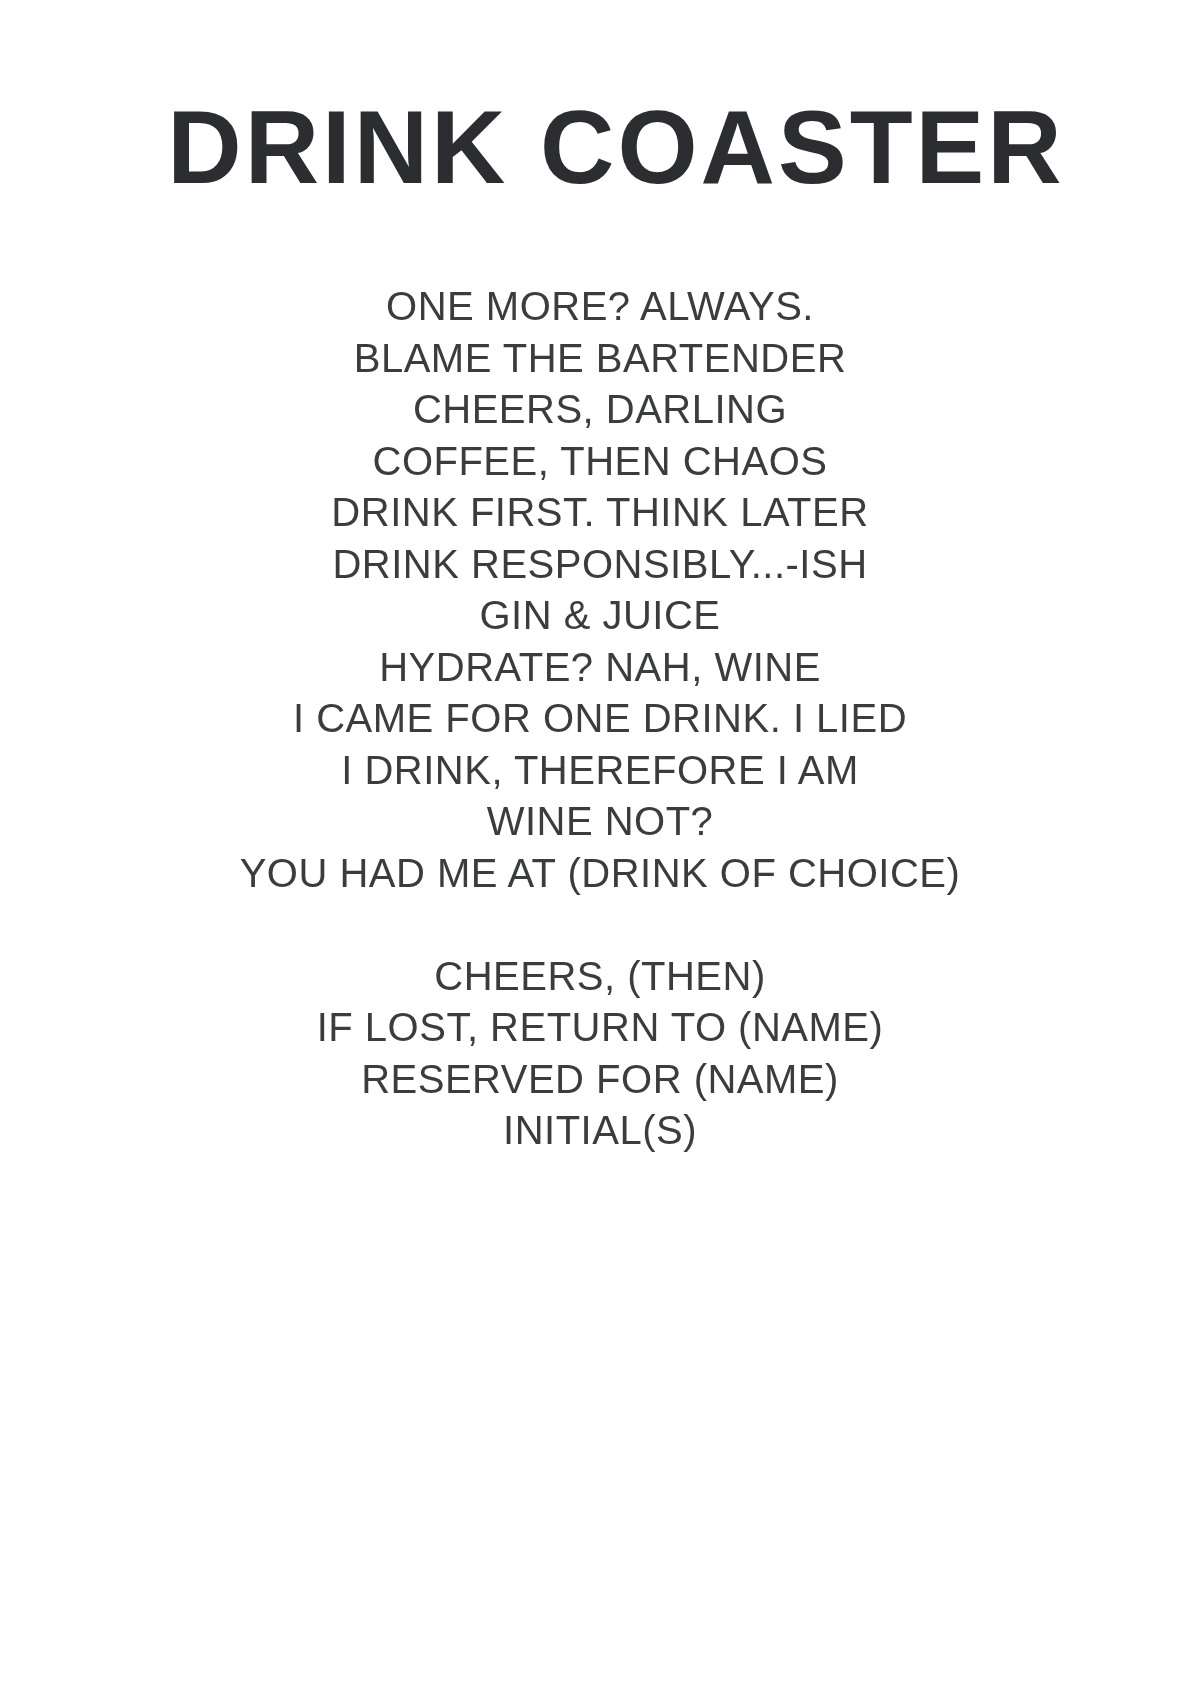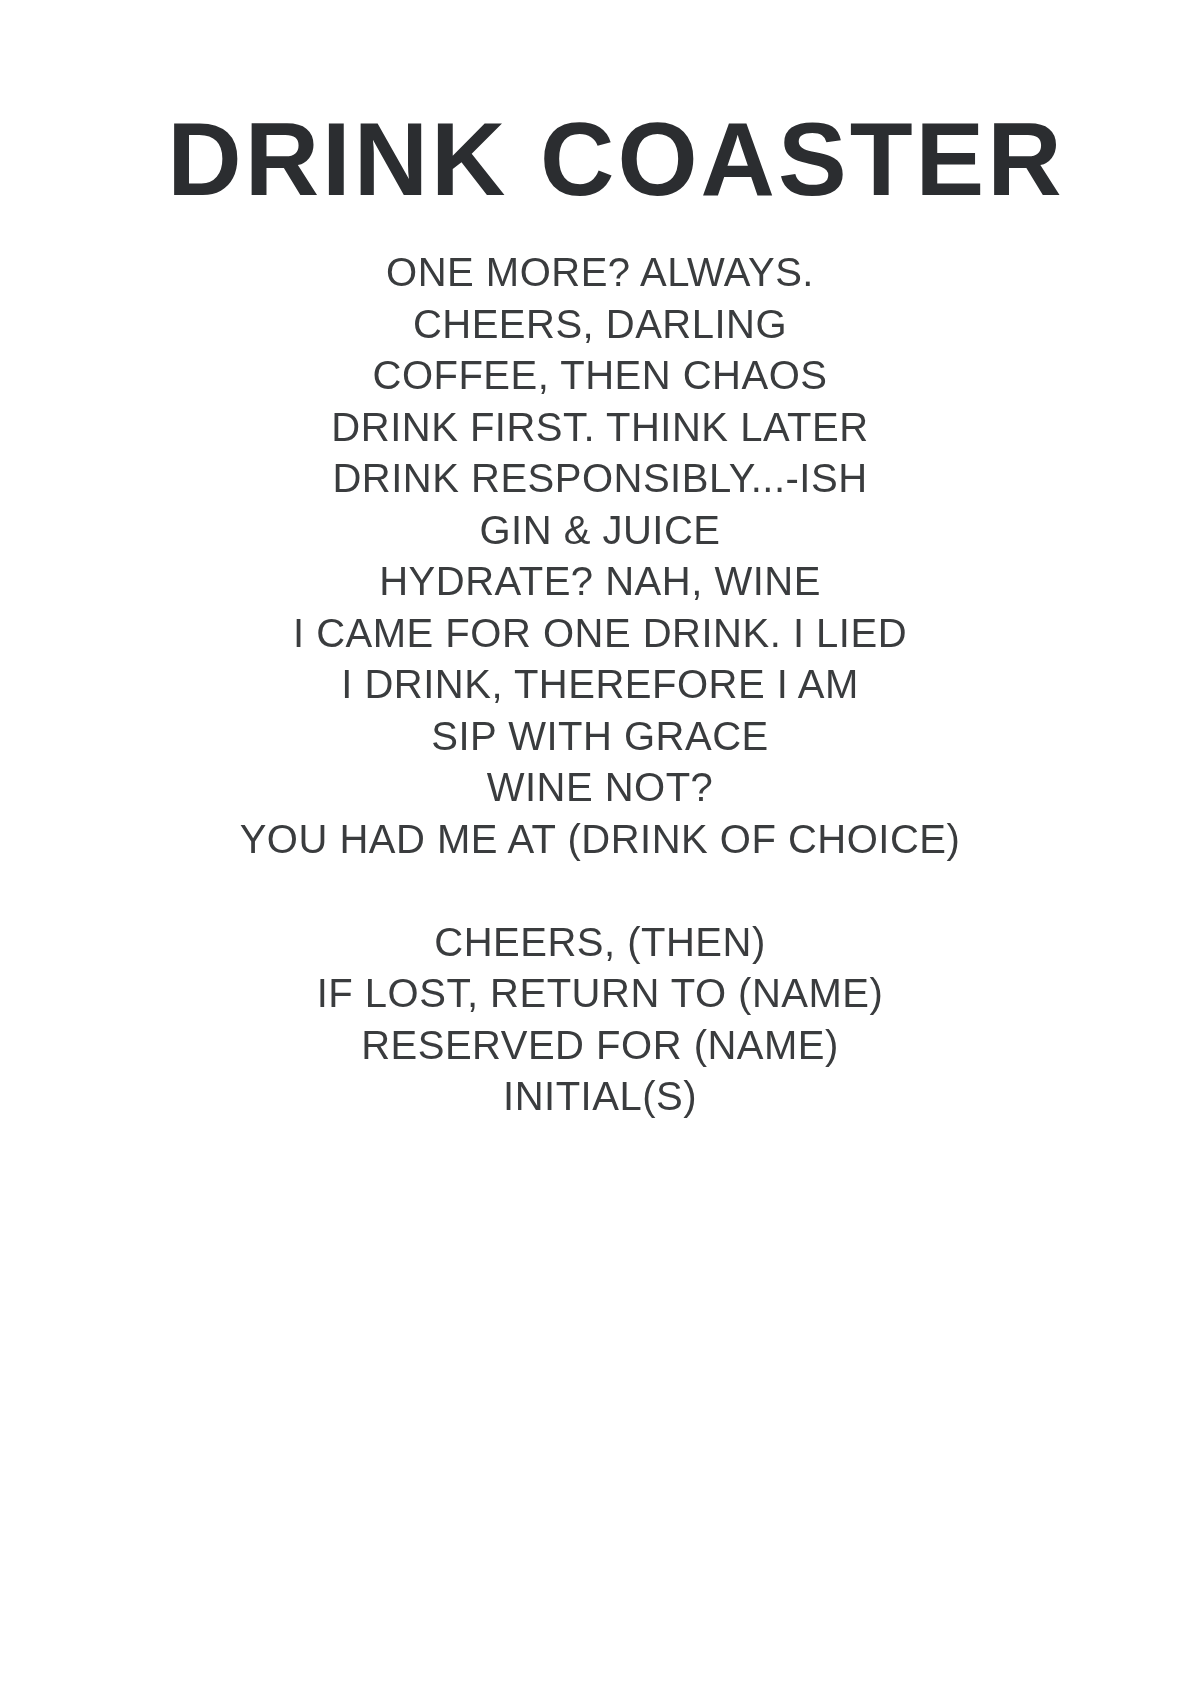--- a/index.html
+++ b/index.html
@@ -9,32 +9,32 @@
   }
   .page {
     position: relative;
     width: 1200px;
     height: 1702px;
     background: #ffffff;
     overflow: hidden;
     font-family: "Liberation Sans", sans-serif;
   }
   .title {
-    margin: 12px;
+    margin: 0;
     padding-top: 96px;
     text-align: center;
     font-size: 103px;
     font-weight: 800;
     letter-spacing: 3px;
     color: #2b2d30;
     line-height: 1.0;
     padding-left: 32px;
   }
   .phrase-list {
-    margin-top: 36px;
+    margin-top: 82px;
     text-align: center;
     color: #3a3c3e;
     font-size: 40px;
     font-weight: 400;
   }
   .phrase-list .line {
     line-height: 51.5px;
     white-space: nowrap;
     letter-spacing: 0.5px;
   }
@@ -44,29 +44,29 @@
 </style>
 </head>
 <body>
 
 <div class="page">
   <h1 class="title">DRINK COASTER</h1>
 
   <div class="phrase-list">
     <div>
         <div class="line">ONE MORE? ALWAYS.</div>
+        <div class="line">BLAME THE BARTENDER</div>
         <div class="line">CHEERS, DARLING</div>
         <div class="line">COFFEE, THEN CHAOS</div>
         <div class="line">DRINK FIRST. THINK LATER</div>
         <div class="line">DRINK RESPONSIBLY...-ISH</div>
         <div class="line">GIN &amp; JUICE</div>
         <div class="line">HYDRATE? NAH, WINE</div>
         <div class="line">I CAME FOR ONE DRINK. I LIED</div>
         <div class="line">I DRINK, THEREFORE I AM</div>
-        <div class="line">SIP WITH GRACE</div>
         <div class="line">WINE NOT?</div>
         <div class="line">YOU HAD ME AT (DRINK OF CHOICE)</div>
       </div>
 
     <div class="group-spacer"></div>
 
     <div>
         <div class="line">CHEERS, (THEN)</div>
         <div class="line">IF LOST, RETURN TO (NAME)</div>
         <div class="line">RESERVED FOR (NAME)</div>

